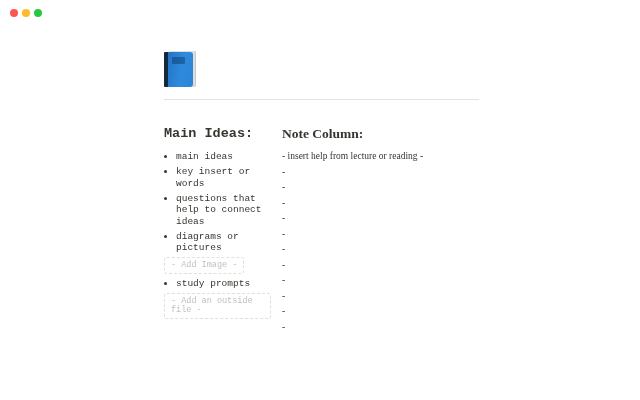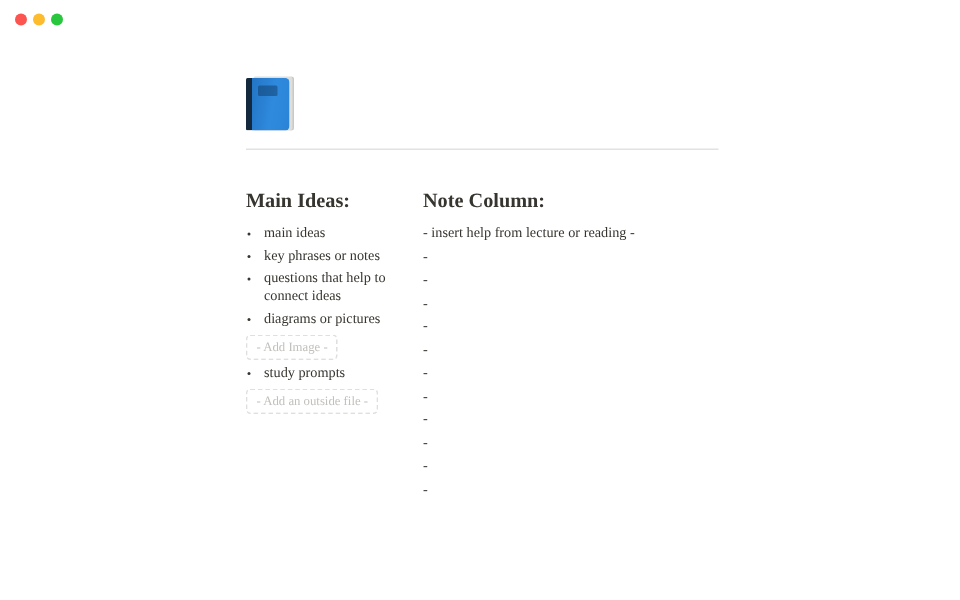--- a/index.html
+++ b/index.html
@@ -59,21 +59,21 @@
     line-height: 23px;
     font-weight: bold;
     letter-spacing: 0.1px;
   }
   .divider {
     margin-top: 10px;
     height: 1px;
     background: #e3e2e0;
   }
   .cols { display: flex; margin-top: 26px; }
-  .col-left  { flex: none; width: 107px; margin-right: 11px; }
+  .col-left  { flex: none; width: 107px; margin-right: 11px; font-family: Liberation Mono, monospace; }
   .col-right { flex: 1; min-width: 0; }
   .col-heading {
     margin: 0 0 9px 0;
     font-size: 13.5px;
     line-height: 16px;
     font-weight: bold;
   }
   ul.bullets {
     margin: 0; padding: 0 0 0 12px;
     list-style: disc outside;
@@ -126,21 +126,21 @@
 
 
     <div class="divider"></div>
 
     <div class="cols">
 
       <div class="col-left">
         <h3 class="col-heading">Main Ideas:</h3>
         <ul class="bullets">
           <li>main ideas</li>
-          <li>key phrases or notes</li>
+          <li>key insert or words</li>
           <li>questions that help to connect ideas</li>
           <li>diagrams or pictures</li>
         </ul>
         <div class="ghost">- Add Image -</div>
         <ul class="bullets">
           <li>study prompts</li>
         </ul>
         <div class="ghost">- Add an outside file -</div>
       </div>
 

